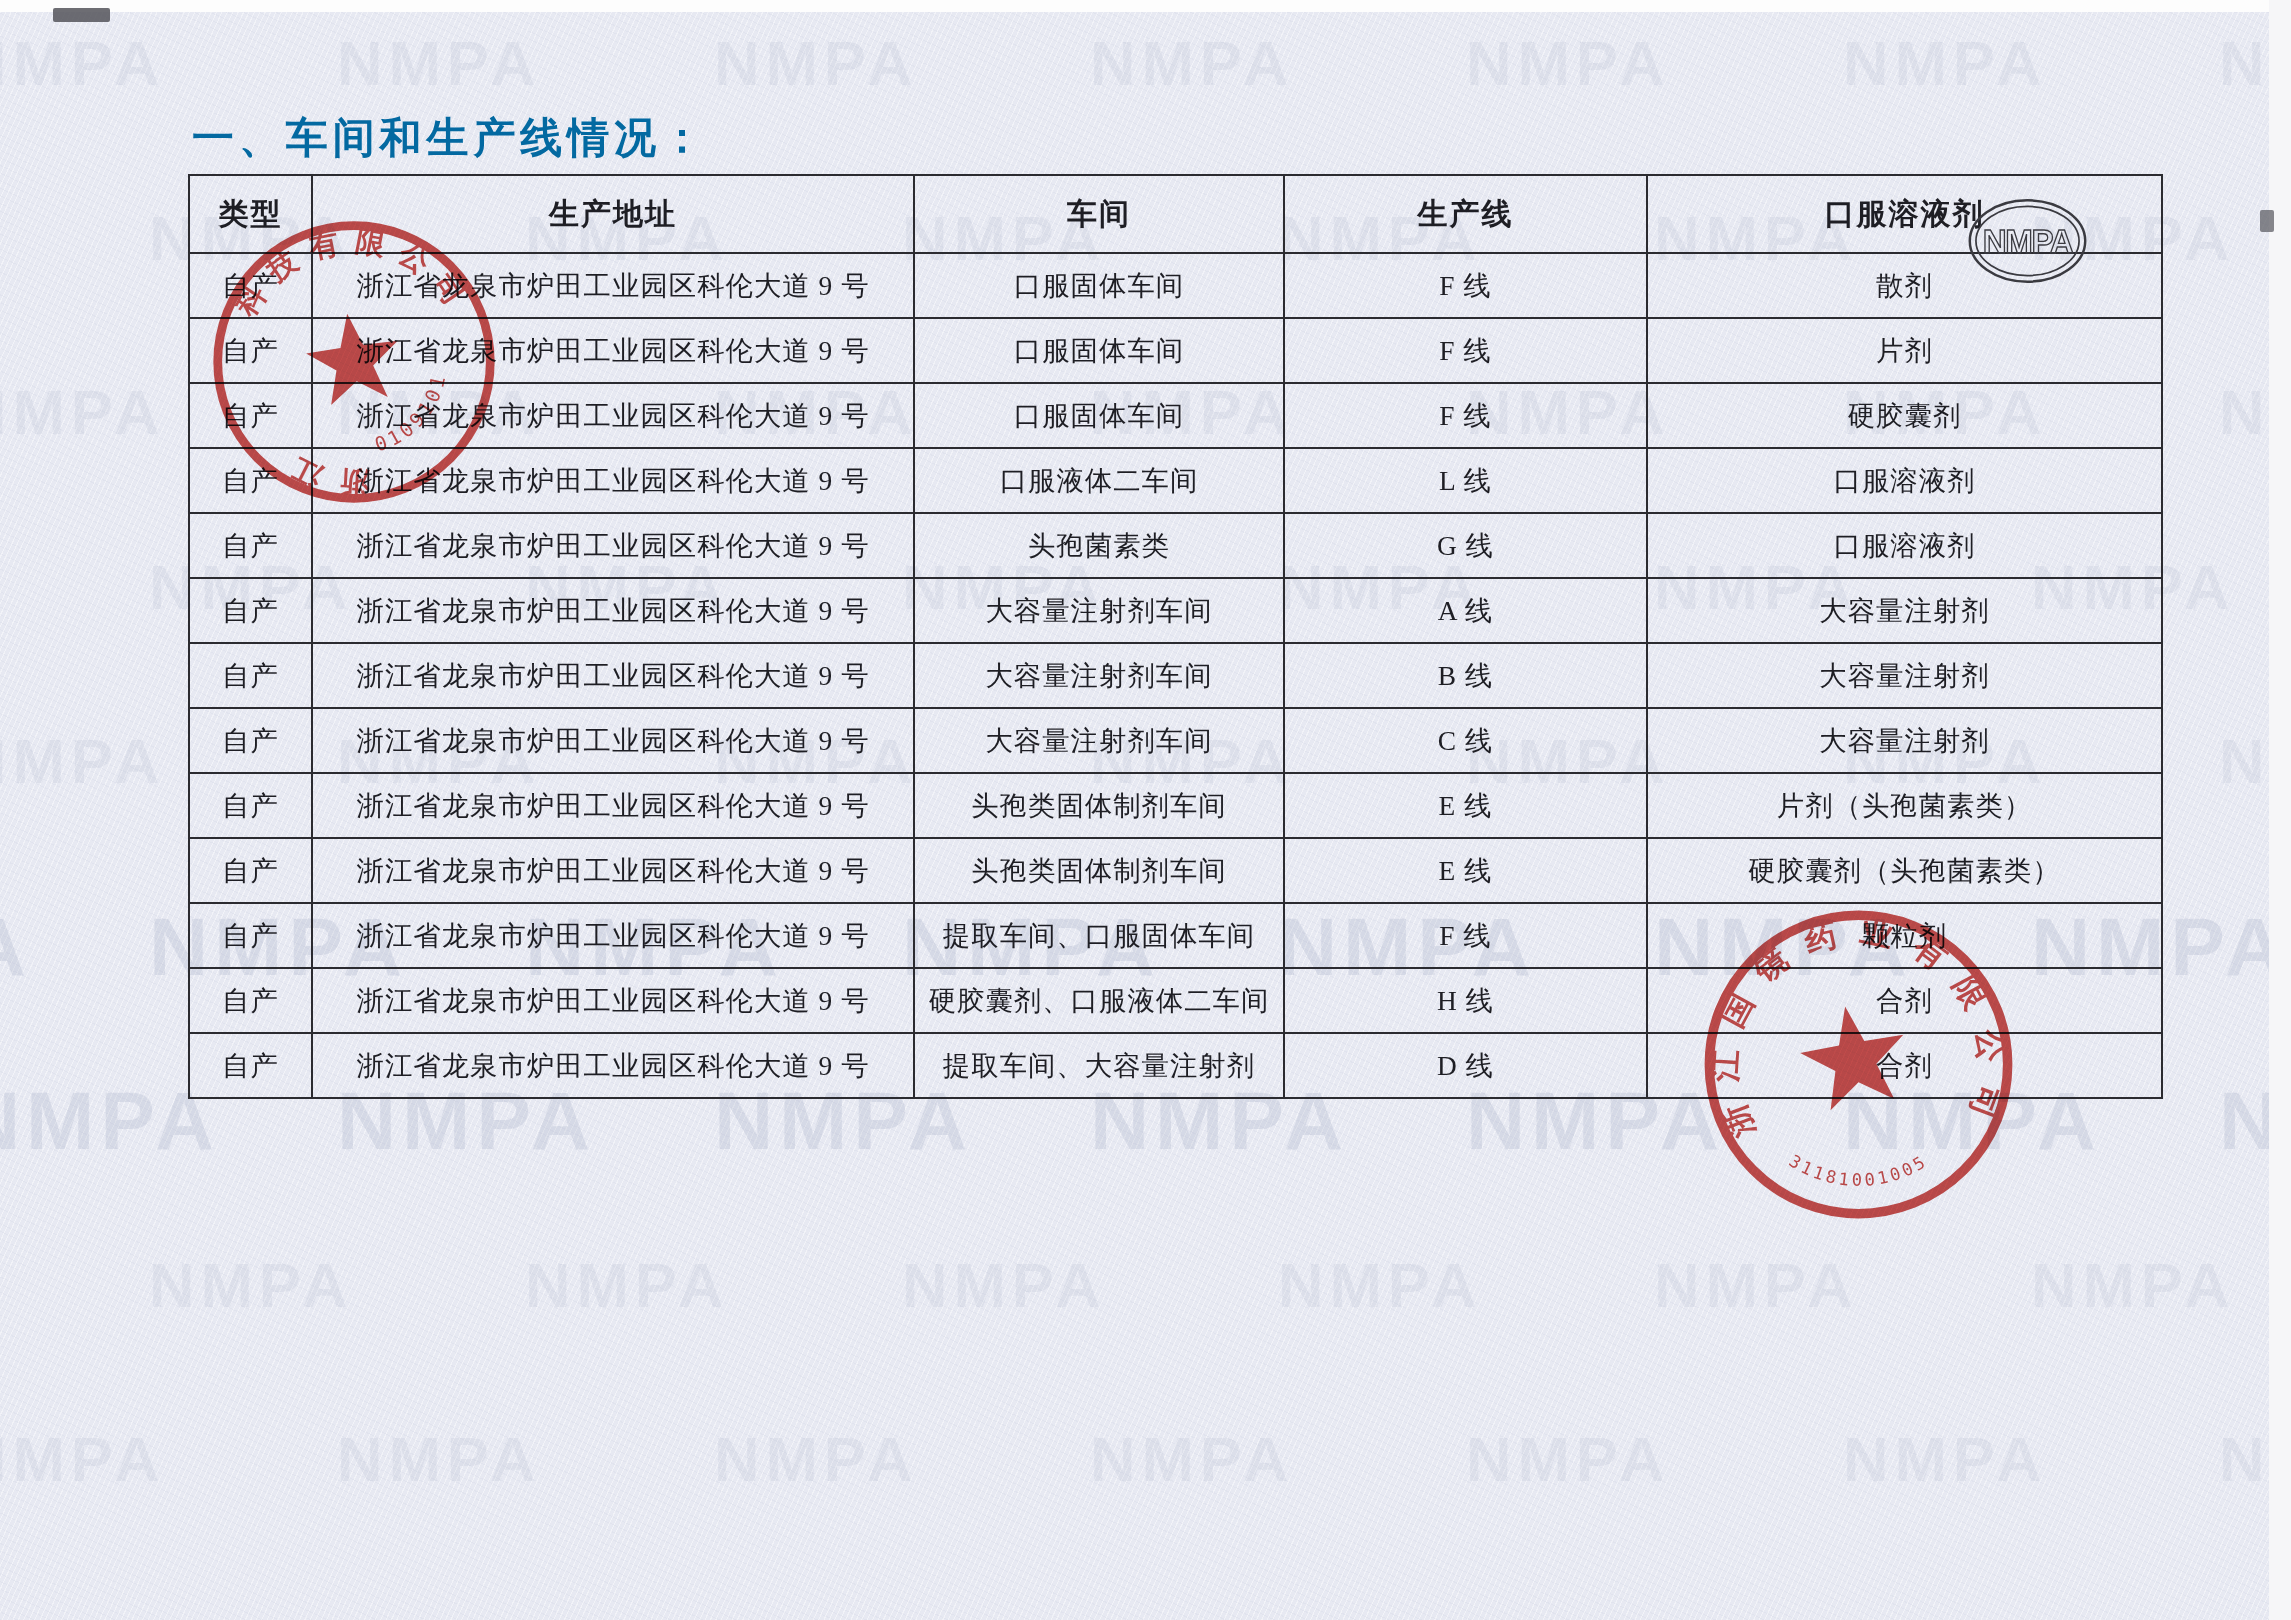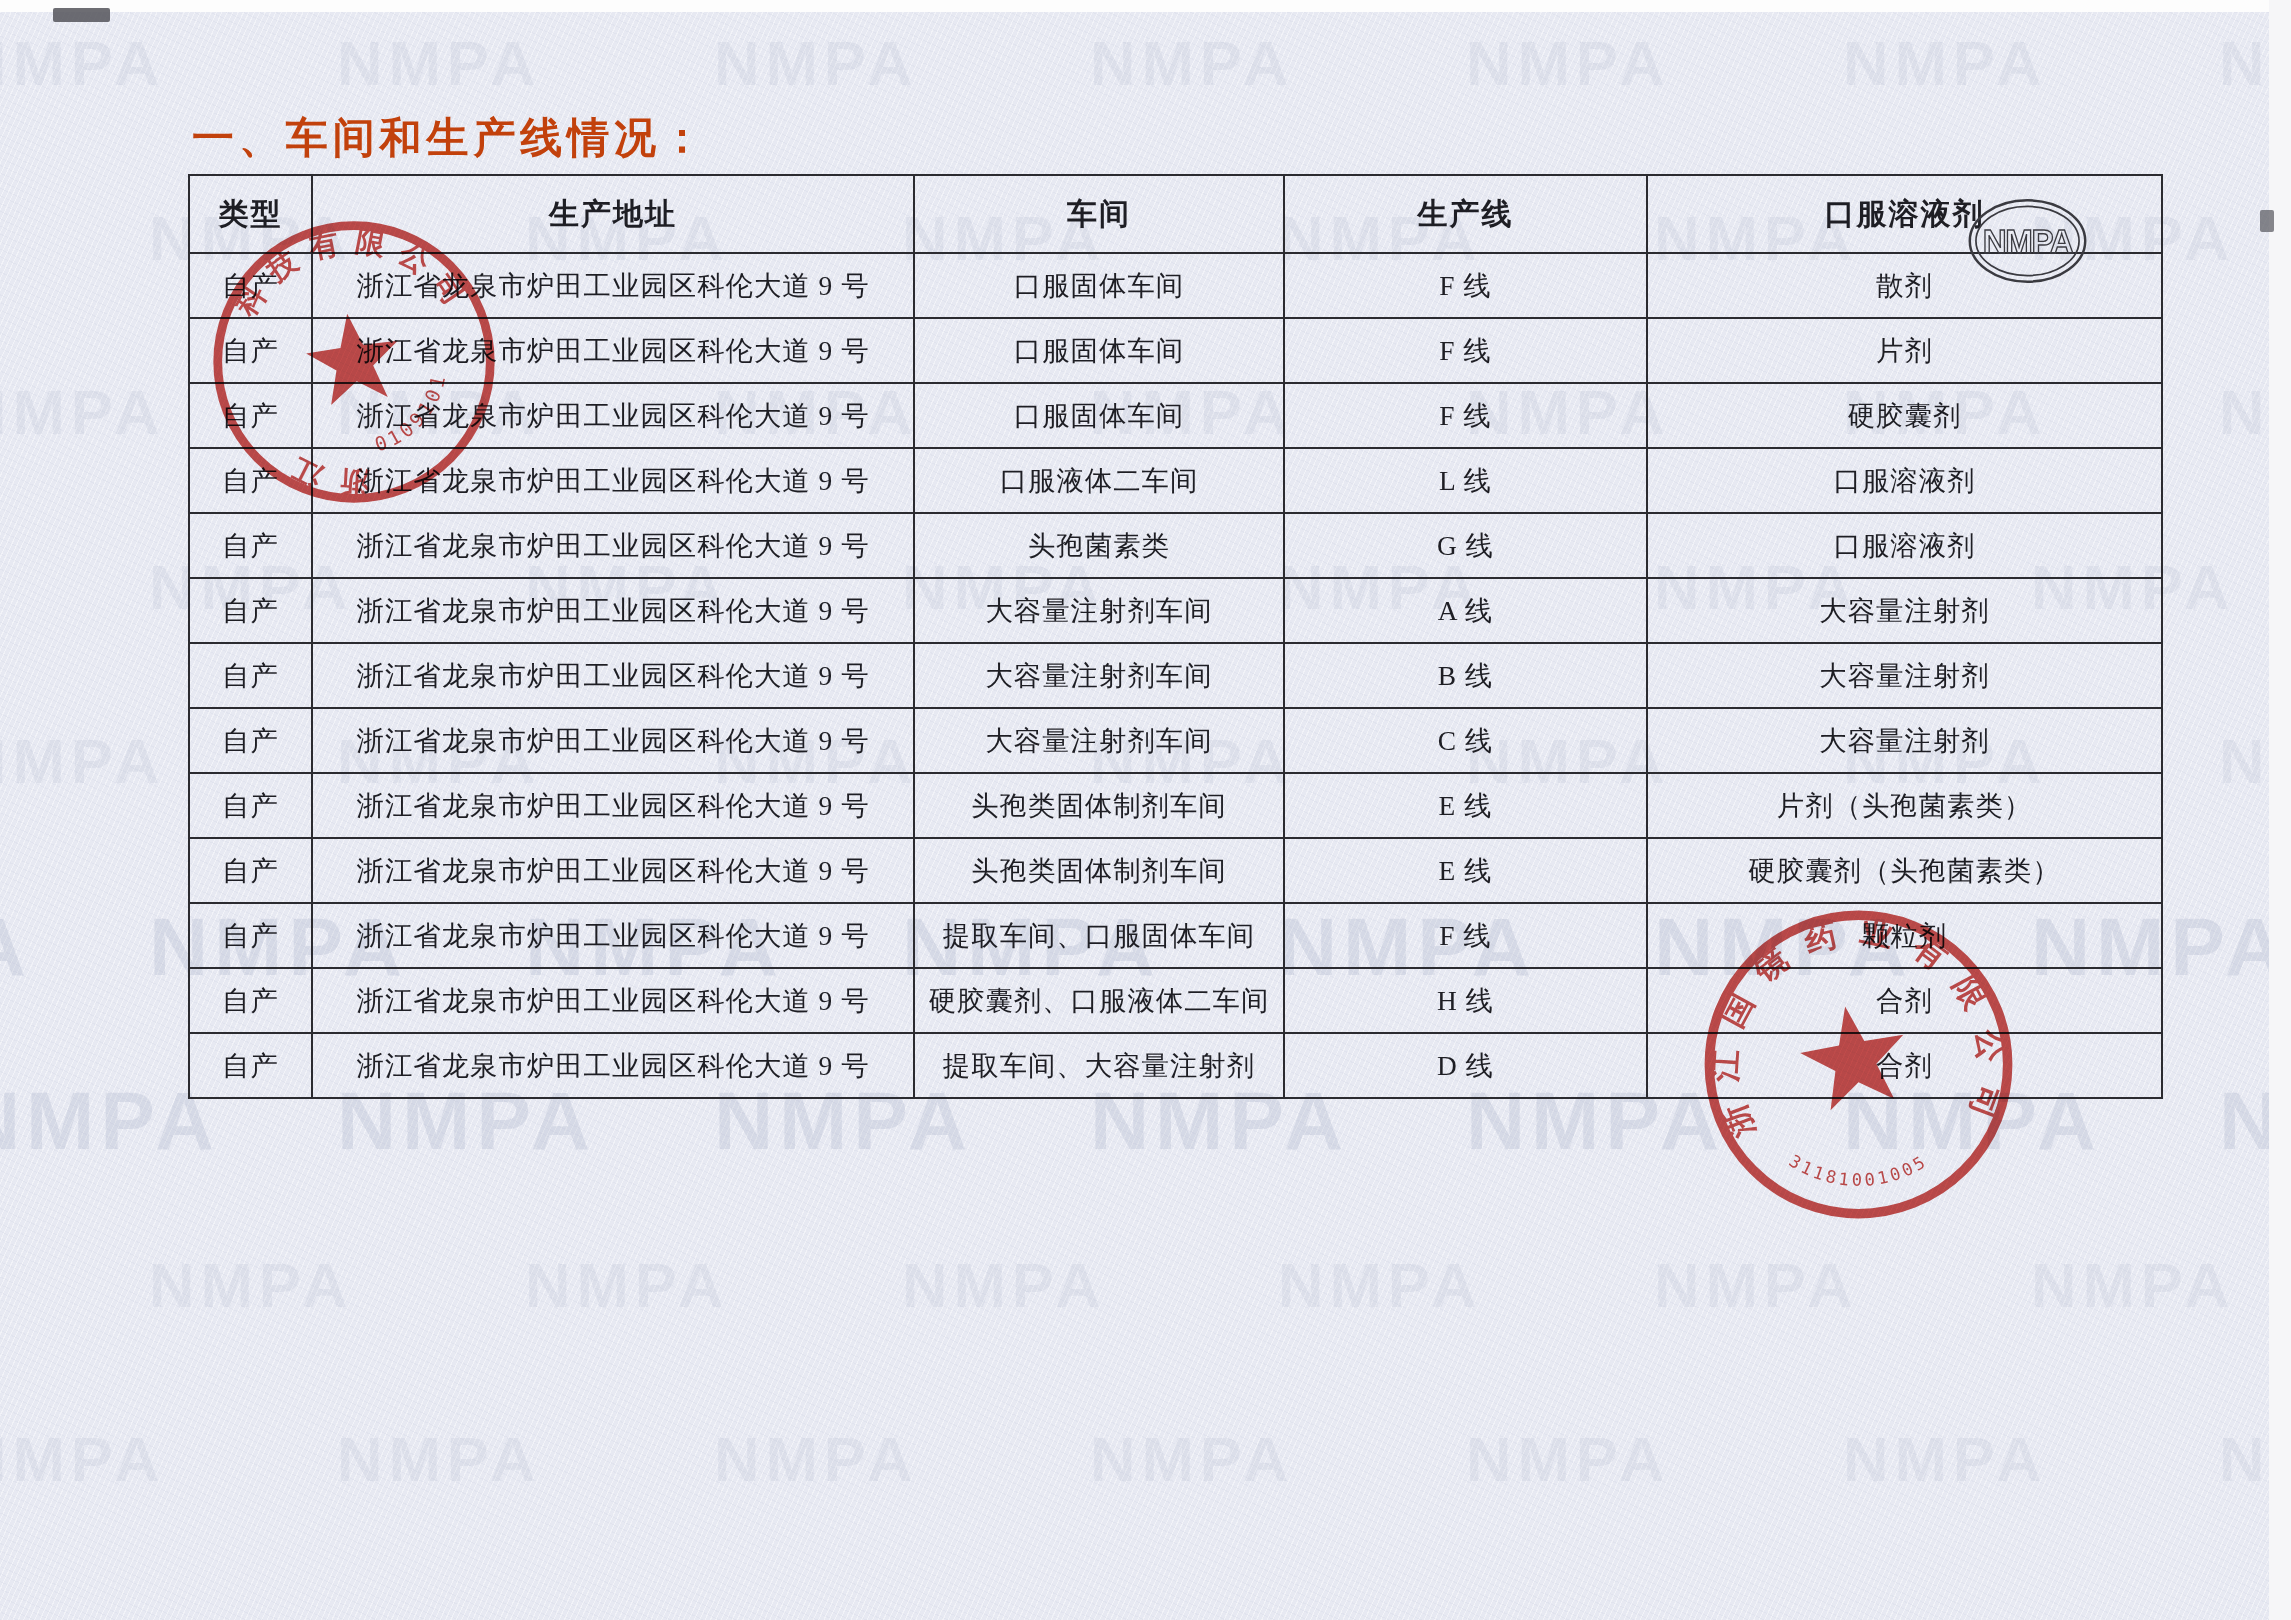--- a/index.html
+++ b/index.html
@@ -16,21 +16,21 @@
       repeating-linear-gradient(25deg, rgba(198,203,220,.18) 0 1px, rgba(255,255,255,0) 1px 6.9px);
   }
   .watermarks{position:absolute;inset:0;z-index:2;pointer-events:none;}
   .wm{
     position:absolute;font-family:"Liberation Sans","DejaVu Sans",sans-serif;
     font-weight:700;color:#9aa3bd;letter-spacing:5.9px;user-select:none;
   }
   .title{
     position:absolute;left:192px;top:110px;z-index:3;margin:0;
     font-family:"Liberation Sans","DejaVu Sans",sans-serif;
-    font-size:42px;font-weight:700;color:#c2410c;letter-spacing:4.9px;
+    font-size:42px;font-weight:700;color:#0369a1;letter-spacing:4.9px;
   }
   table.main{
     position:absolute;left:188px;top:174px;z-index:3;
     width:1973px;table-layout:fixed;border-collapse:collapse;
     background:transparent;
   }
   table.main col.c1{width:123px}
   table.main col.c2{width:602px}
   table.main col.c3{width:370px}
   table.main col.c4{width:363px}

